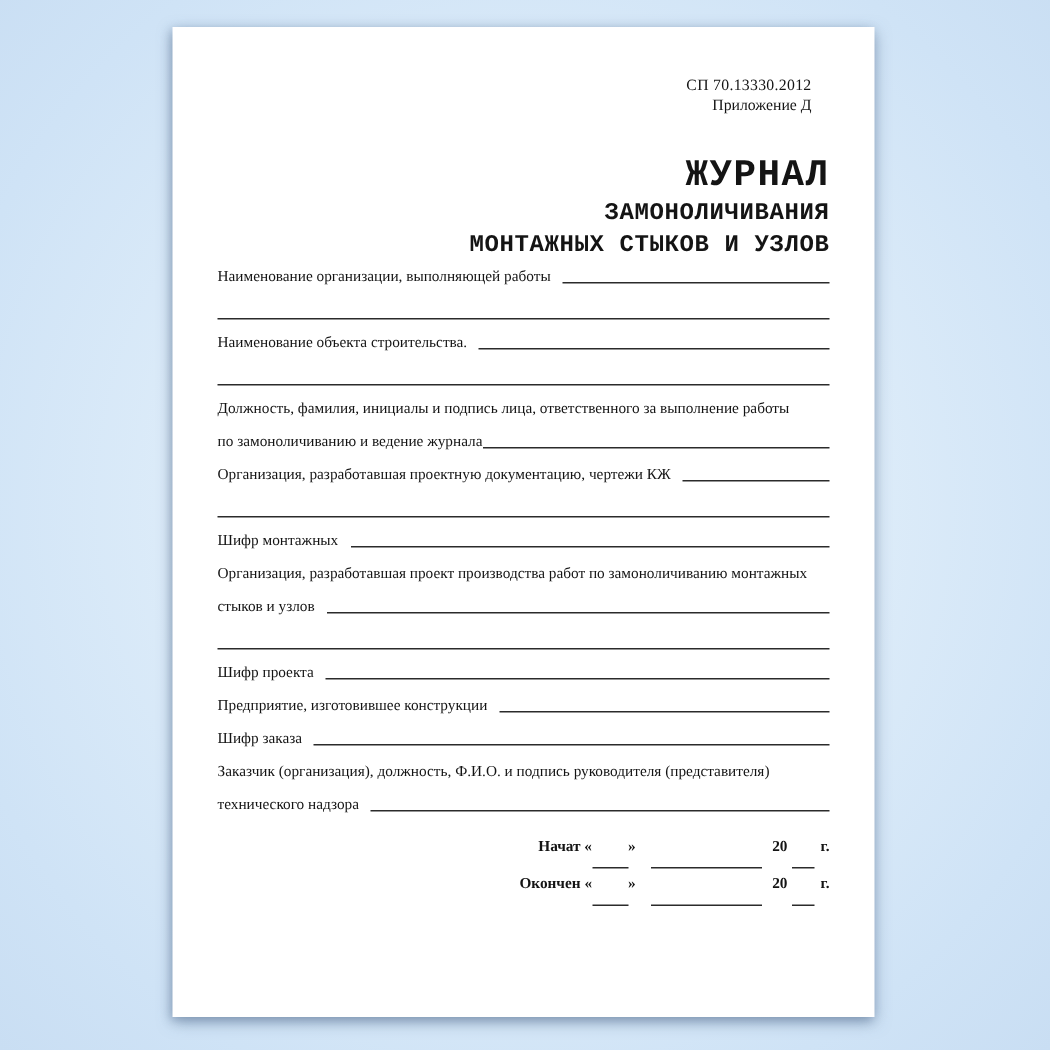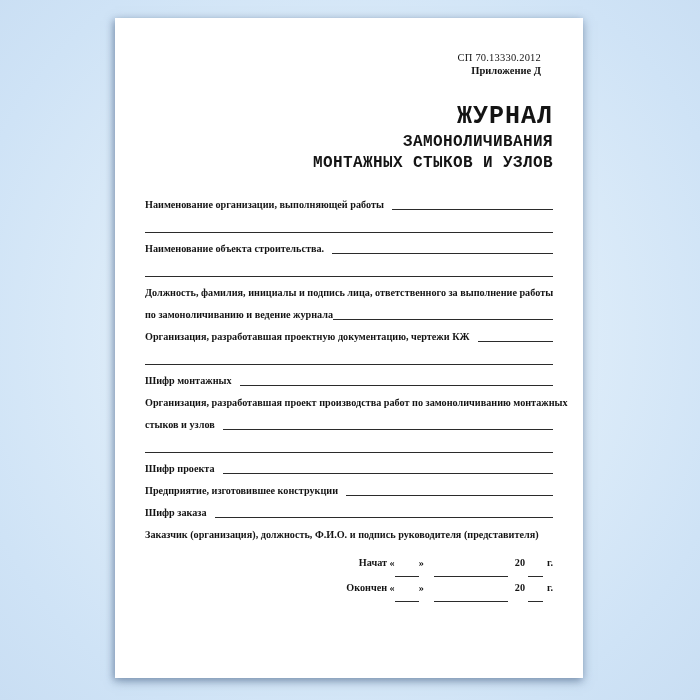--- a/index.html
+++ b/index.html
@@ -15,25 +15,25 @@
     position: absolute; left: 115px; top: 18px; width: 468px; height: 660px;
     background: #ffffff; box-sizing: border-box; padding: 0 30px;
     box-shadow: 0 3px 10px rgba(84, 110, 142, 0.55), -2px 2px 6px rgba(84, 110, 142, 0.35);
     color: #141414;
   }
   .doc-header {
     margin-top: 33px; margin-right: 12px; text-align: right;
     font-size: 10.5px; line-height: 13px;
   }
   .doc-header .code { font-weight: 400; letter-spacing: 0.2px; }
-  .doc-header .appendix { font-weight: 700; }
+  .doc-header .appendix { font-weight: 400; }
   .title { margin-top: 25px; text-align: right; font-weight: 700; font-family: Liberation Mono, monospace; }
   .title .t1 { font-size: 25px; line-height: 30px; letter-spacing: 1px; }
   .title .t2 { font-size: 16px; line-height: 21px; letter-spacing: 0.4px; }
-  .form { margin-top: 20px; font-size: 10.2px; font-weight: 700; }
+  .form { font-size: 10.2px; font-weight: 400; }
   .row { display: flex; align-items: baseline; height: 22px; line-height: 22px; white-space: nowrap; }
   .row .lbl { flex: 0 0 auto; }
   .fill {
     flex: 1 1 auto; min-width: 0; margin-left: 8px;
     border-bottom: 1px solid #2b2b2b; position: relative; top: 2px;
   }
   .fill.nogap { margin-left: 0; }
   .row.full { display: block; }
   .row.full .fill { display: block; margin-left: 0; height: 16px; position: static; border-bottom: 1px solid #2b2b2b; }
   .dates { margin-top: 4px; font-size: 10.2px; font-weight: 700; }
@@ -123,20 +123,24 @@
       </div>
 
       <div class="row">
         <span class="lbl">Шифр заказа</span>
         <span class="fill"></span>
       </div>
 
       <div class="row">
         <span class="lbl">Заказчик (организация), должность, Ф.И.О. и подпись руководителя (представителя)</span>
       </div>
+      <div class="row">
+        <span class="lbl">технического надзора</span>
+        <span class="fill"></span>
+      </div>
 
     </div>
 
     <div class="dates">
       <div class="date-row">
         <span>Начат «</span>
         <span class="blank b-day"></span>
         <span>»</span>
         <span class="blank b-month"></span>
         <span class="yr-prefix">20</span>

